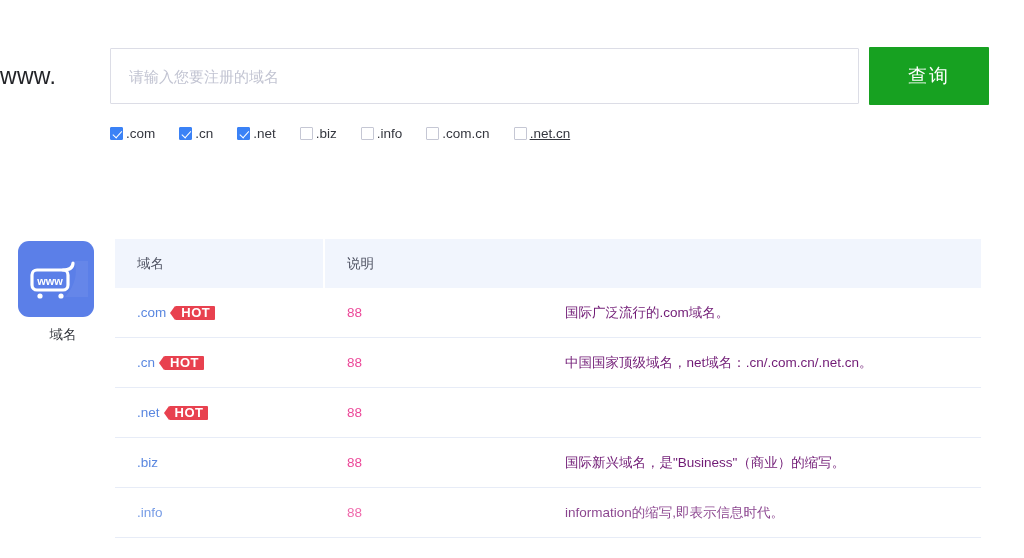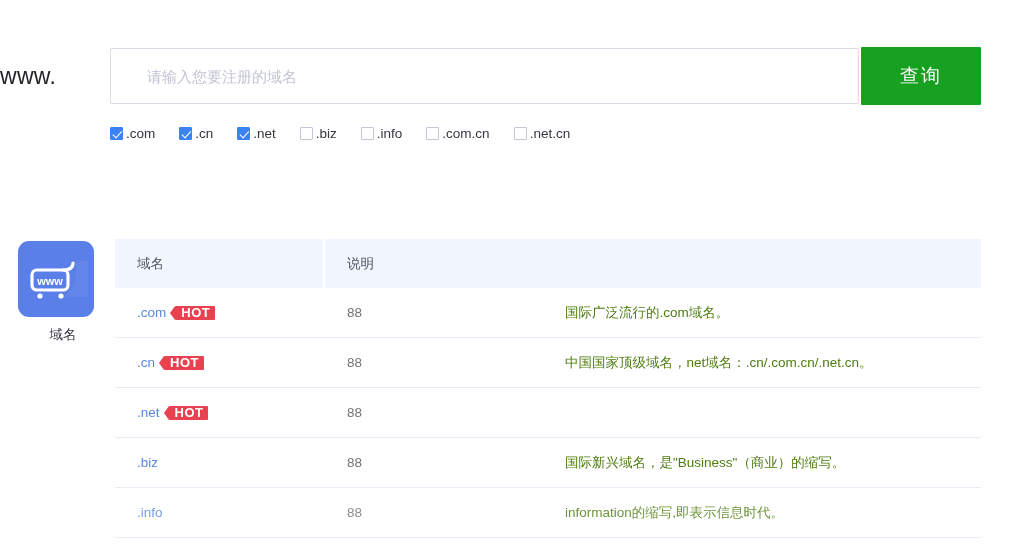--- a/index.html
+++ b/index.html
@@ -24,30 +24,30 @@
     padding-right: 14px;
     font-size: 23px;
     color: #222327;
     letter-spacing: .3px;
     font-weight: 400;
   }
   .domain-input {
     width: 749px; height: 56px;
     border: 1px solid #dcdde6;
     background: #fff;
-    padding: 0 36px;
+    padding: 0 18px;
     font-size: 15px;
     color: #4b4d59;
     outline: none;
     border-radius: 1px;
   }
   .domain-input::placeholder { color: #c2c4d2; }
   .search-btn {
     width: 120px; height: 58px;
-    margin-left: 2px;
+    margin-left: 10px;
     background: #17a121;
     color: #fff;
     border: none;
     font-size: 19px;
     font-family: "Liberation Sans", "DejaVu Sans", sans-serif;
     cursor: pointer;
     border-radius: 1px;
     letter-spacing: 2px;
   }
 
@@ -57,21 +57,21 @@
     left: 110px; top: 126px;
     display: flex; align-items: center;
   }
   .suffix-item {
     display: flex; align-items: center;
     margin-right: 24px;
     cursor: pointer;
     font-size: 13.5px;
     color: #35373f;
   }
-  .suffix-item:last-child { margin-right: 0; }
+  .suffix-item:last-child { margin-right: 0; text-decoration: underline; }
   .cbx {
     width: 13px; height: 13px;
     border: 1px solid #c5c7d4;
     background: #fff;
     margin-right: 3px;
     border-radius: 1px;
     position: relative;
     flex: 0 0 auto;
   }
   .cbx.checked {
@@ -143,22 +143,22 @@
     display: flex; align-items: center;
     padding-left: 22px;
     font-size: 13.5px;
     color: #6f7486;
   }
   .td-name {
     color: #5a87e0;
     cursor: pointer;
   }
   .td-name .nm { margin-right: 9px; }
-  .td-price { color: #737373; }
-  .td-desc { color: #4d7c0f; }
+  .td-price { color: #ec4899; }
+  .td-desc { color: #701a75; }
 
   
   .hot {
     position: relative;
     display: inline-block;
     height: 14px;
     line-height: 14px;
     padding: 0 5px 0 6px;
     background: #e8414f;
     color: #ffffff;

